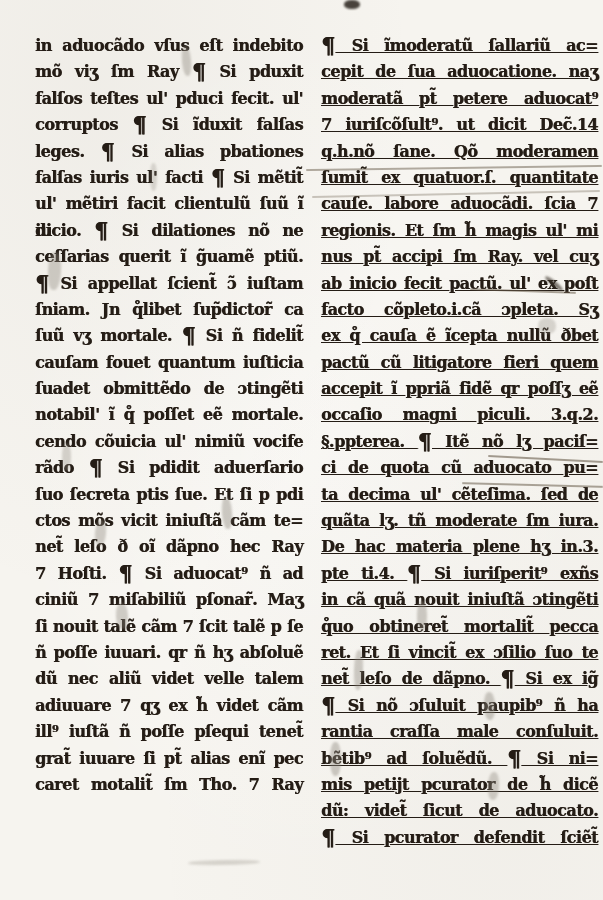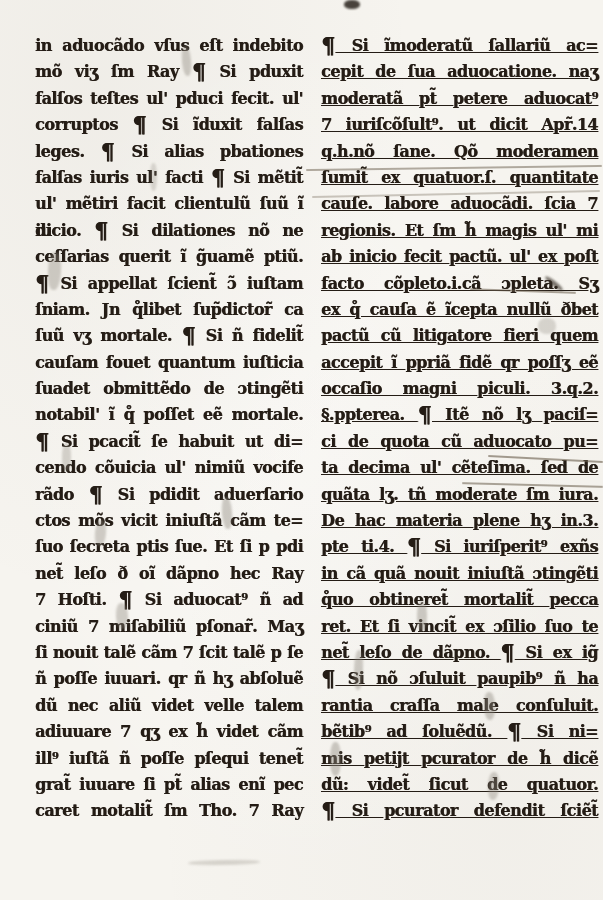--- a/index.html
+++ b/index.html
@@ -71,66 +71,66 @@
       <div class="line">falſas iuris ul' facti <span class="pilcrow">¶</span> Si mẽtit̃</div>
       <div class="line">ul' mẽtiri facit clientulũ ſuũ ĩ iu</div>
       <div class="line">dicio. <span class="pilcrow">¶</span> Si dilationes nõ ne</div>
       <div class="line">ceſſarias querit ĩ g̃uamẽ ptiũ.</div>
       <div class="line"><span class="pilcrow">¶</span> Si appellat ſcient̃ ɔ̃ iuſtam</div>
       <div class="line">ſniam. Jn q̊libet ſup̃dictor̃ ca</div>
       <div class="line">ſuũ vʒ mortale. <span class="pilcrow">¶</span> Si ñ fidelit̃</div>
       <div class="line">cauſam fouet quantum iuſticia</div>
       <div class="line">ſuadet obmittẽdo de ɔtingẽti</div>
       <div class="line">notabil' ĩ q̊ poſſet eẽ mortale.</div>
-      <div class="line"><span class="pilcrow">¶</span> Si pcacit̃ ſe habuit ut di=</div>
       <div class="line">cendo cõuicia ul' nimiũ vocife</div>
       <div class="line">rãdo <span class="pilcrow">¶</span> Si pdidit aduerſario</div>
+      <div class="line">ſuo ſecreta ptis ſue. Et ſi p pdi</div>
       <div class="line">ctos mõs vicit iniuſtã cãm te=</div>
-      <div class="line">ſuo ſecreta ptis ſue. Et ſi p pdi</div>
       <div class="line">net̃ leſo ð oĩ dãpno hec Ray</div>
       <div class="line">7 Hoſti. <span class="pilcrow">¶</span> Si aduocat⁹ ñ ad</div>
       <div class="line">ciniũ 7 miſabiliũ pſonar̃. Maʒ</div>
       <div class="line">ſi nouit talẽ cãm 7 ſcit talẽ p ſe</div>
       <div class="line">ñ poſſe iuuari. qr ñ hʒ abſoluẽ</div>
       <div class="line">dũ nec aliũ videt velle talem</div>
       <div class="line">adiuuare 7 qʒ ex h̃ videt cãm</div>
       <div class="line">ill⁹ iuſtã ñ poſſe pſequi tenet̃</div>
       <div class="line">grat̃ iuuare ſi pt̃ alias enĩ pec</div>
       <div class="line">caret motalit̃ ſm Tho. 7 Ray</div>
     </div>
   <div class="column col-right">
       <div class="line"><span class="pilcrow">¶</span> Si ĩmoderatũ ſallariũ ac=</div>
       <div class="line">cepit de ſua aduocatione. naʒ</div>
       <div class="line">moderatã pt̃ petere aduocat⁹</div>
-      <div class="line">7 iuriſcõſult⁹. ut dicit Apr̃.14</div>
+      <div class="line">7 iuriſcõſult⁹. ut dicit Dec̃.14</div>
       <div class="line">q.h.nõ ſane. Qõ moderamen</div>
       <div class="line">ſumit̃ ex quatuor.ſ. quantitate</div>
       <div class="line">cauſe. labore aduocãdi. ſcia 7</div>
       <div class="line">regionis. Et ſm h̃ magis ul' mi</div>
+      <div class="line">nus pt̃ accipi ſm Ray. vel cuʒ</div>
       <div class="line">ab inicio fecit pactũ. ul' ex poſt</div>
       <div class="line">facto cõpleto.i.cã ɔpleta. Sʒ</div>
       <div class="line">ex q̊ cauſa ẽ ĩcepta nullũ ðbet</div>
       <div class="line">pactũ cũ litigatore fieri quem</div>
       <div class="line">accepit ĩ ppriã fidẽ qr poſſʒ eẽ</div>
       <div class="line">occaſio magni piculi. 3.q.2.</div>
       <div class="line">§.ppterea. <span class="pilcrow">¶</span> Itẽ nõ lʒ paciſ=</div>
       <div class="line">ci de quota cũ aduocato pu=</div>
       <div class="line">ta decima ul' cẽteſima. ſed de</div>
       <div class="line">quãta lʒ. tñ moderate ſm iura.</div>
       <div class="line">De hac materia plene hʒ in.3.</div>
       <div class="line">pte ti.4. <span class="pilcrow">¶</span> Si iuriſperit⁹ exñs</div>
       <div class="line">in cã quã nouit iniuſtã ɔtingẽti</div>
       <div class="line">q̊uo obtineret̃ mortalit̃ pecca</div>
       <div class="line">ret. Et ſi vincit̃ ex ɔſilio ſuo te</div>
       <div class="line">net̃ leſo de dãpno. <span class="pilcrow">¶</span> Si ex ig̃</div>
       <div class="line"><span class="pilcrow">¶</span> Si nõ ɔſuluit paupib⁹ ñ ha</div>
       <div class="line">rantia craſſa male conſuluit.</div>
       <div class="line">bẽtib⁹ ad ſoluẽdũ. <span class="pilcrow">¶</span> Si ni=</div>
       <div class="line">mis petijt pcurator de h̃ dicẽ</div>
-      <div class="line">dũ: videt̃ ſicut de quatuor.</div>
+      <div class="line">dũ: videt̃ ſicut de aduocato.</div>
       <div class="line"><span class="pilcrow">¶</span> Si pcurator defendit ſciẽt̃</div>
     </div>
   <div class="marks">
       <div class="underline-mark" style="left: 306px; top: 167px; width: 296px; opacity: 0.5; transform: rotate(-0.8deg);"></div>
       <div class="underline-mark" style="left: 312px; top: 193px; width: 288px; opacity: 0.33; transform: rotate(-1.2deg);"></div>
       <div class="underline-mark" style="left: 470px; top: 290px; width: 106px; opacity: 0.55; transform: rotate(2deg);"></div>
       <div class="underline-mark" style="left: 488px; top: 458px; width: 115px; opacity: 0.6; transform: rotate(3deg);"></div>
       <div class="underline-mark" style="left: 462px; top: 484px; width: 141px; opacity: 0.55; transform: rotate(1.5deg);"></div>
       <div class="ink-smudge" style="left: 182px; top: 46px; width: 9px; height: 30px; opacity: 0.4; transform: rotate(-5deg);"></div>
       <div class="ink-smudge" style="left: 150px; top: 163px; width: 7px; height: 28px; opacity: 0.28; transform: rotate(0deg);"></div>

